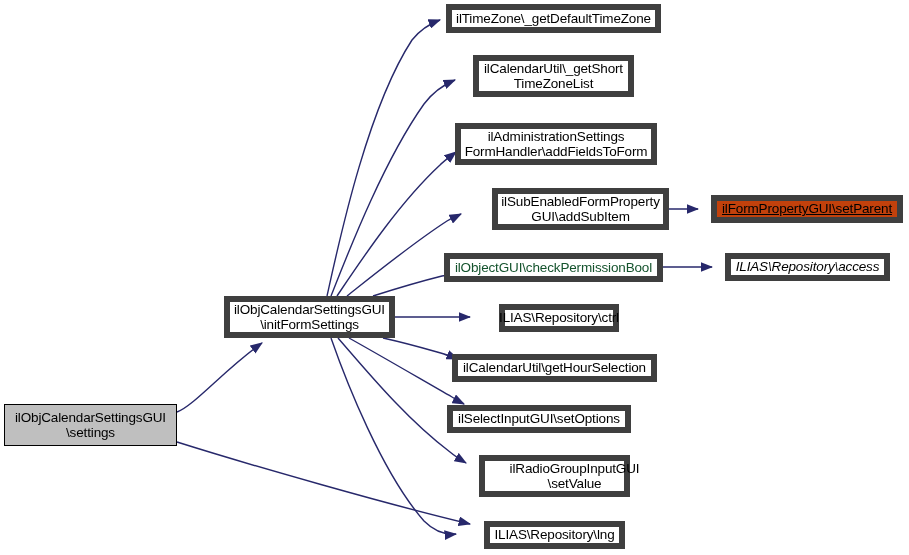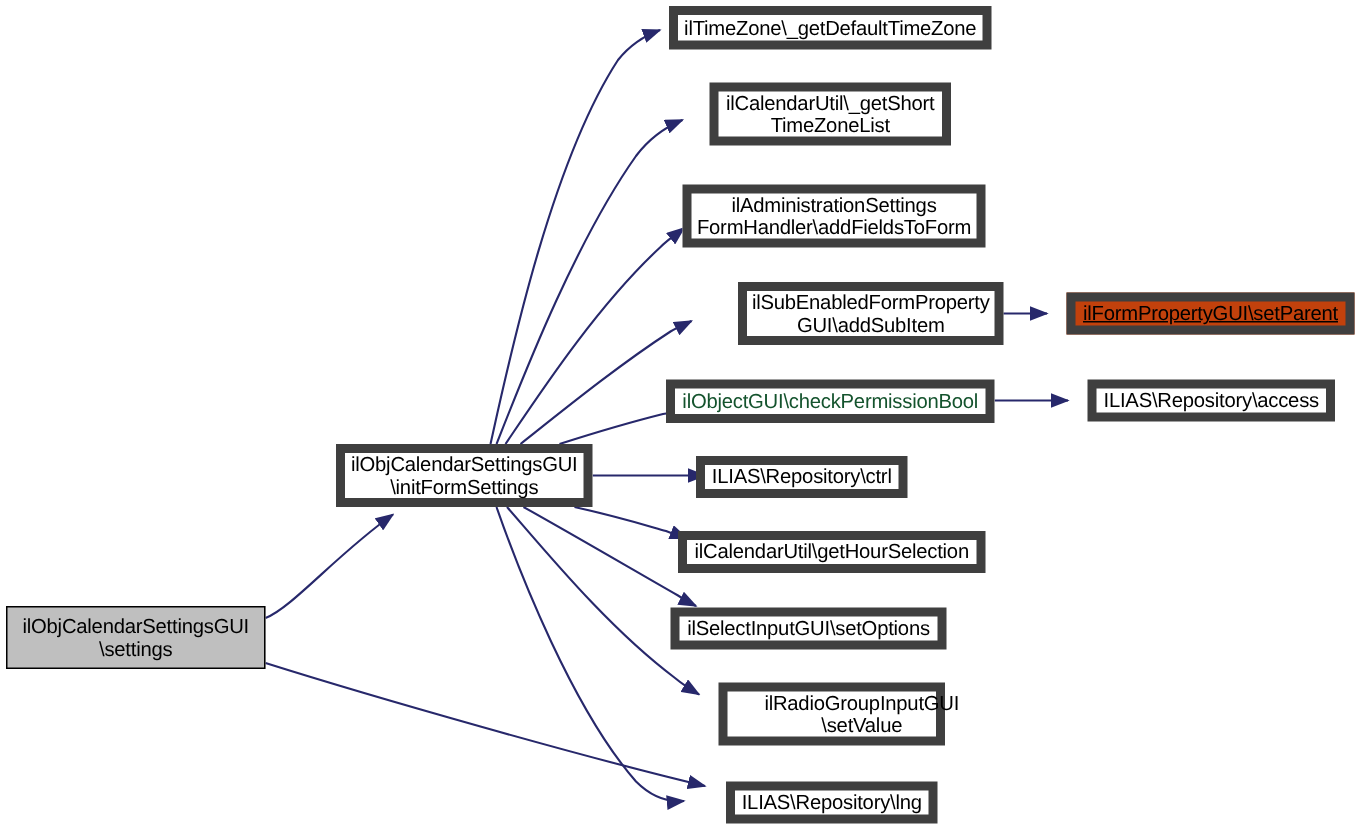--- a/index.html
+++ b/index.html
@@ -82,22 +82,22 @@
       <div class="node" style="left: 224px; top: 296px; width: 171px; height: 42px; border-color: rgb(63, 63, 63); background: rgb(255, 255, 255); color: rgb(0, 0, 0);"><span class="node-label">ilObjCalendarSettingsGUI
 \initFormSettings</span></div>
       <div class="node" style="left: 446px; top: 4px; width: 215px; height: 29px; border-color: rgb(63, 63, 63); background: rgb(255, 255, 255); color: rgb(0, 0, 0);"><span class="node-label">ilTimeZone\_getDefaultTimeZone</span></div>
       <div class="node" style="left: 473px; top: 55px; width: 161px; height: 42px; border-color: rgb(63, 63, 63); background: rgb(255, 255, 255); color: rgb(0, 0, 0);"><span class="node-label">ilCalendarUtil\_getShort
 TimeZoneList</span></div>
       <div class="node" style="left: 455px; top: 123px; width: 202px; height: 42px; border-color: rgb(63, 63, 63); background: rgb(255, 255, 255); color: rgb(0, 0, 0);"><span class="node-label">ilAdministrationSettings
 FormHandler\addFieldsToForm</span></div>
       <div class="node" style="left: 466px; top: 188px; width: 177px; height: 42px; border-color: rgb(63, 63, 63); background: rgb(255, 255, 255); color: rgb(0, 0, 0); margin-left: 26px;"><span class="node-label">ilSubEnabledFormProperty
 GUI\addSubItem</span></div>
       <div class="node" style="left: 444px; top: 253px; width: 219px; height: 29px; border-color: rgb(63, 63, 63); background: rgb(255, 255, 255); color: #14532d;"><span class="node-label">ilObjectGUI\checkPermissionBool</span></div>
-      <div class="node" style="left: 464px; top: 304px; width: 141px; height: 28px; border-color: rgb(63, 63, 63); background: rgb(255, 255, 255); color: rgb(0, 0, 0);"><span class="node-label">ILIAS\Repository\ctrl</span></div>
+      <div class="node" style="left: 499px; top: 304px; width: 120px; height: 28px; border-color: rgb(63, 63, 63); background: rgb(255, 255, 255); color: rgb(0, 0, 0);"><span class="node-label">ILIAS\Repository\ctrl</span></div>
       <div class="node" style="left: 452px; top: 354px; width: 205px; height: 28px; border-color: rgb(63, 63, 63); background: rgb(255, 255, 255); color: rgb(0, 0, 0); text-align: center;"><span class="node-label">ilCalendarUtil\getHourSelection</span></div>
       <div class="node" style="left: 447px; top: 405px; width: 184px; height: 28px; border-color: rgb(63, 63, 63); background: rgb(255, 255, 255); color: rgb(0, 0, 0);"><span class="node-label">ilSelectInputGUI\setOptions</span></div>
       <div class="node" style="left: 479px; top: 455px; width: 151px; height: 42px; border-color: rgb(63, 63, 63); background: rgb(255, 255, 255); color: rgb(0, 0, 0); padding-left: 40px;"><span class="node-label">ilRadioGroupInputGUI
 \setValue</span></div>
       <div class="node" style="left: 484px; top: 521px; width: 141px; height: 28px; border-color: rgb(63, 63, 63); background: rgb(255, 255, 255); color: rgb(0, 0, 0);"><span class="node-label">ILIAS\Repository\lng</span></div>
       <div class="node" style="left: 711px; top: 195px; width: 192px; height: 28px; border-color: rgb(63, 63, 63); background: #c2410c; color: rgb(0, 0, 0); text-decoration: underline;"><span class="node-label">ilFormPropertyGUI\setParent</span></div>
-      <div class="node" style="left: 725px; top: 253px; width: 165px; height: 28px; border-color: rgb(63, 63, 63); background: rgb(255, 255, 255); color: rgb(0, 0, 0);"><span class="node-label">ILIAS\Repository\access</span></div>
+      <div class="node" style="left: 725px; top: 253px; width: 165px; height: 28px; border-color: rgb(63, 63, 63); background: rgb(255, 255, 255); color: rgb(0, 0, 0); font-style: italic;"><span class="node-label">ILIAS\Repository\access</span></div>
     </div>
 </div>
 
 </body></html>

